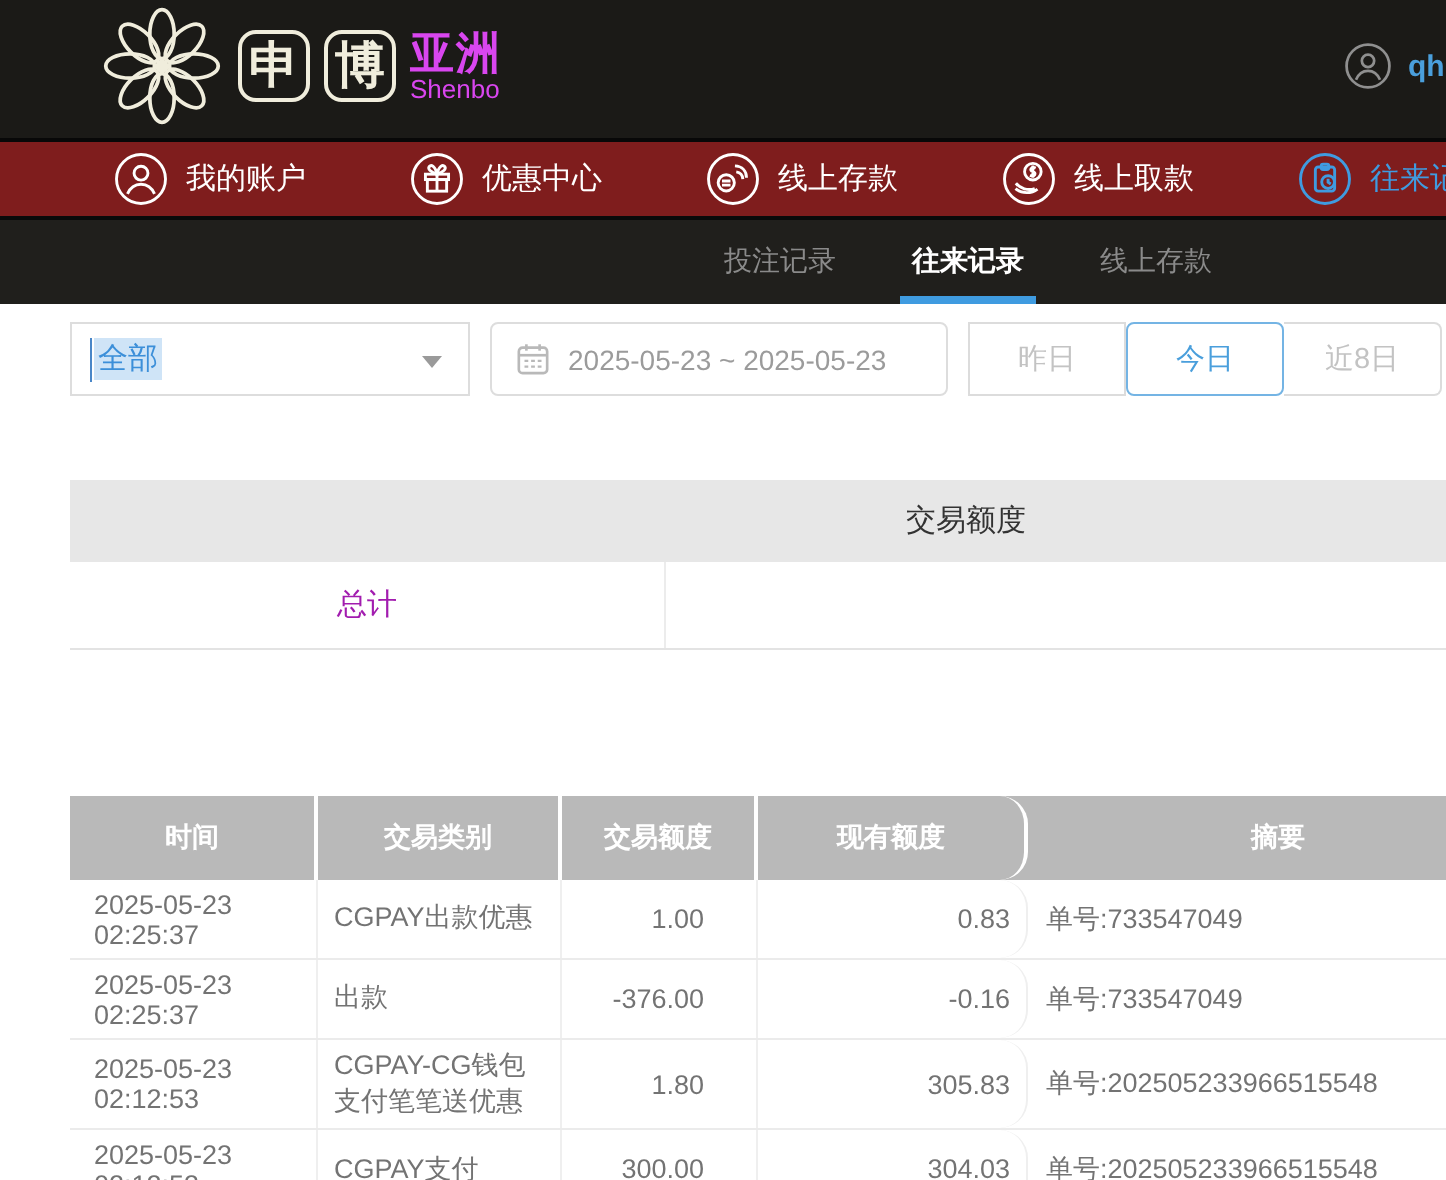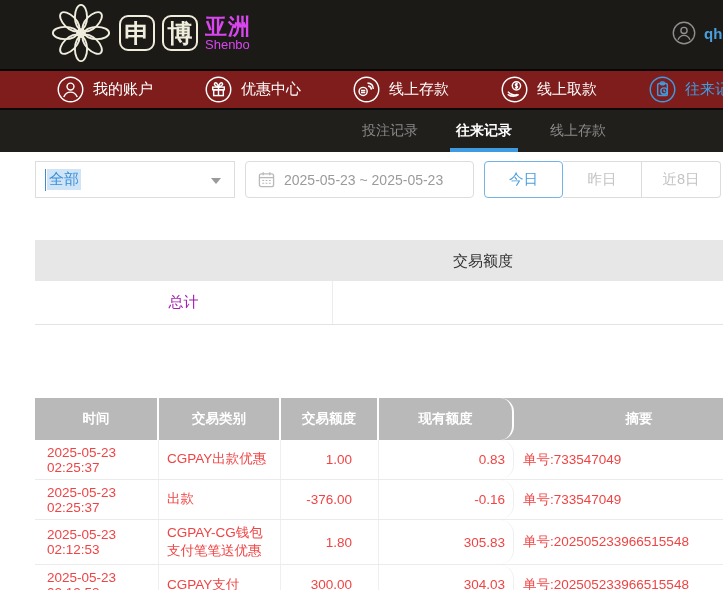--- a/index.html
+++ b/index.html
@@ -86,21 +86,21 @@
   .sr-c0 { width:298px; border-right:1px solid #ececec; }
   .sr-c1 { width:300px; border-right:1px solid #ececec; }
   .sr-c2 { width:300px; }
 
   
   .data-table { position:absolute; left:35px; top:398px; width:743px; font-size:13.5px; }
   .t-header { display:flex; background:#b9b9b9; height:42px; color:#fff; font-weight:bold; }
   .t-header .th { display:flex; align-items:center; justify-content:center; border-right:2px solid #fff; }
   .t-header .th:last-child { border-right:none; }
   .t-row { display:flex; background:#fff; border-bottom:1px solid #ebebeb; min-height:40px; }
-  .t-row .td { display:flex; align-items:center; border-right:1px solid #efefef; color:#ef4444; padding:4px 0; }
+  .t-row .td { display:flex; align-items:center; border-right:1px solid #efefef; color:#737373; padding:4px 0; }
   .t-row .td:last-child { border-right:none; }
   .w0 { width:124px; } .w1 { width:122px; } .w2 { width:98px; } .w3 { width:135px;border-radius:14px; } .w4 { width:250px; }
   .td.w0 { padding-left:12px; }
   .td.w1 { padding-left:8px; padding-right:8px; line-height:1.35; }
   .td.w2 { justify-content:flex-end; padding-right:26px; }
   .td.w3 { justify-content:flex-end; padding-right:8px; }
   .td.w4 { padding-left:9px; }
 
   svg { display:block; }
 </style>
@@ -224,22 +224,22 @@
         <rect x="1.5" y="3" width="15" height="13.5" rx="2"></rect>
         <line x1="1.5" y1="7" x2="16.5" y2="7"></line>
         <line x1="5.5" y1="1.2" x2="5.5" y2="4.6"></line>
         <line x1="12.5" y1="1.2" x2="12.5" y2="4.6"></line>
         <path d="M4.5 10h2M8 10h2M11.5 10h2M4.5 13h2M8 13h2M11.5 13h2" stroke-width="1.2"></path>
       </svg>
     </span>
     <span>2025-05-23 ~ 2025-05-23</span>
   </div>
   <div class="btn-group">
+    <button class="quick-btn">昨日</button>
     <button class="quick-btn active">今日</button>
-    <button class="quick-btn">昨日</button>
     <button class="quick-btn">近8日</button>
   </div>
 </div>
 
 <div class="summary-table">
   <div class="summary-header">
     <div class="sh-cell">交易额度</div>
   </div>
   <div class="summary-row">
     <div class="sr-cell sr-c0">总计</div>

